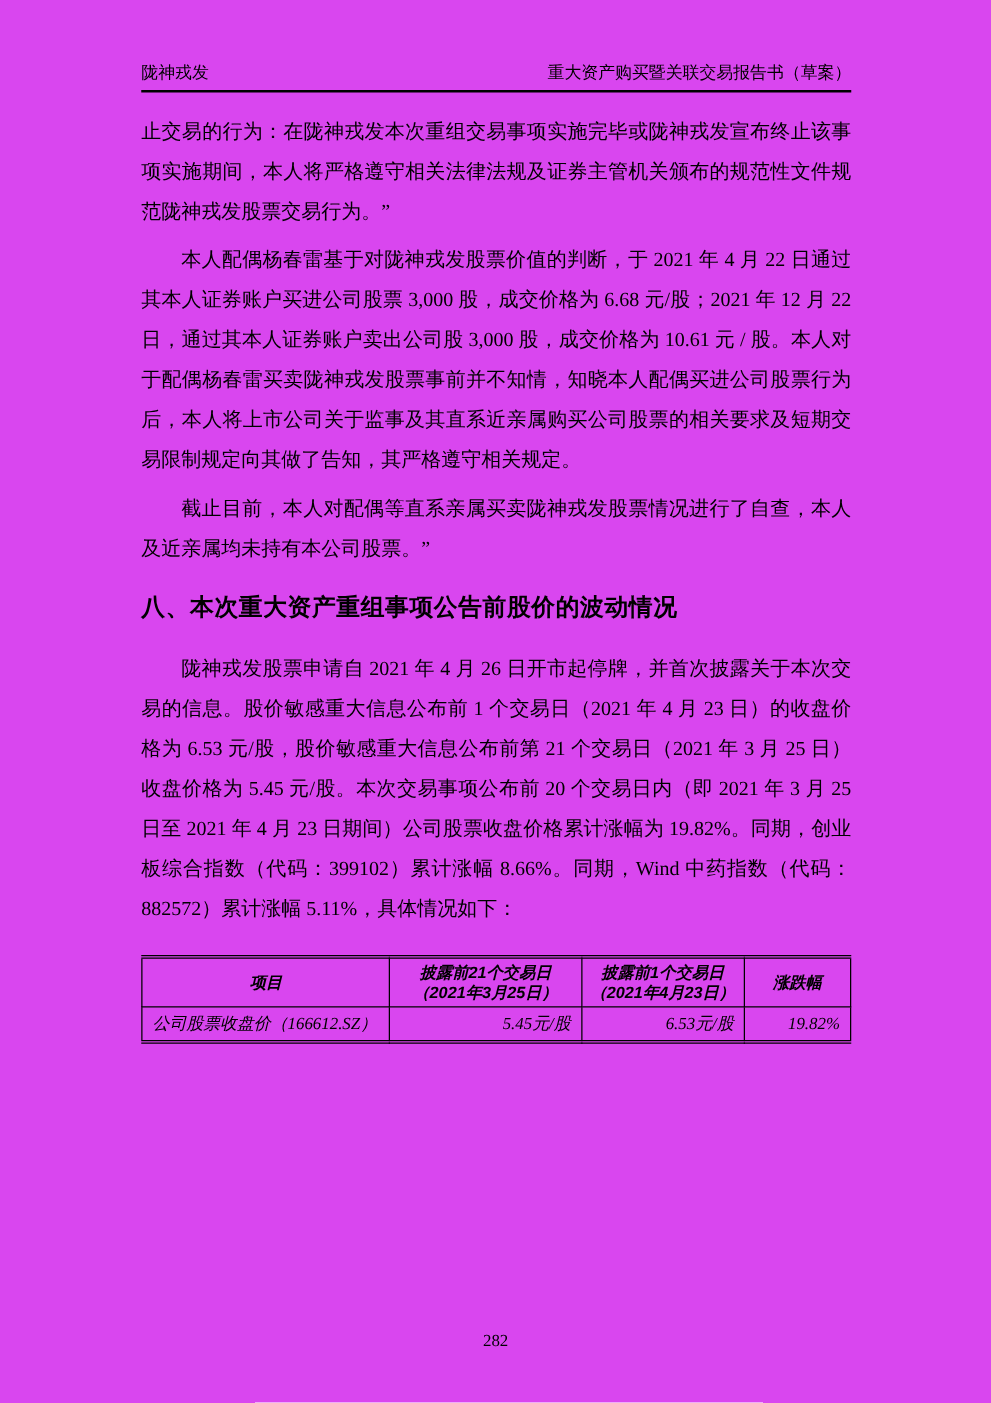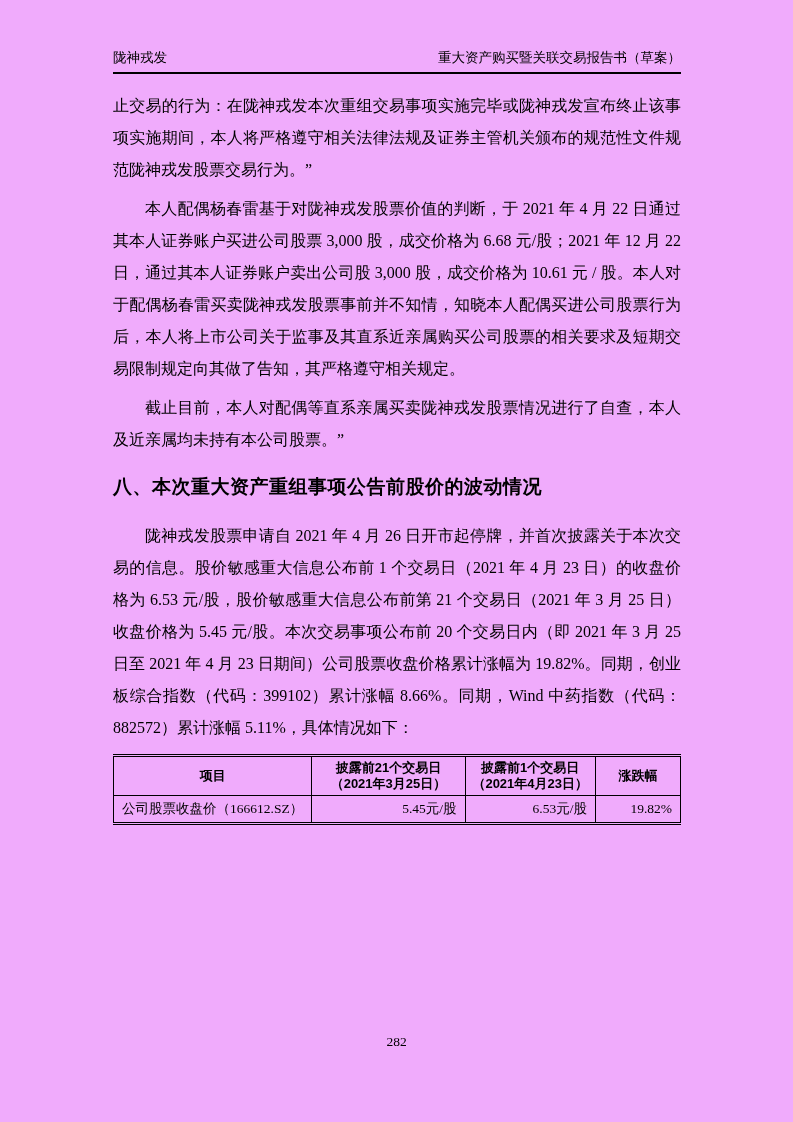--- a/index.html
+++ b/index.html
@@ -1,21 +1,21 @@
 <!DOCTYPE html>
 <html><head>
 <meta charset="utf-8">
 <style>
   * { box-sizing: border-box; }
   html, body { margin: 0; padding: 0; background: #ffffff; }
   .page {
     position: relative;
     width: 793px;
     height: 1122px;
-    background: #f0abfc;
+    background: #d946ef;
     padding: 48px 112px 0 113px;
     overflow: hidden;
     font-family: "Liberation Serif", "DejaVu Serif", serif;
     color: #000;
   }
   .doc-header {
     display: flex;
     justify-content: space-between;
     align-items: flex-end;
     font-size: 13.5px;
@@ -36,23 +36,24 @@
     font-weight: bold;
     font-size: 19px;
     line-height: 30px;
     margin: 16px 0 18px 0;
     letter-spacing: 0.5px;
     text-align: left;
   }
   table.price-table {
     width: 100%;
     border-collapse: collapse;
-    margin-top: 10px;
+    margin-top: 20px;
     border-top: 3px double #000;
     border-bottom: 3px double #000;
+    font-style: italic;
   }
   table.price-table th, table.price-table td {
     border-left: 1px solid #000;
     border-right: 1px solid #000;
   }
   table.price-table th {
     border-bottom: 1px solid #000;
     font-family: "Liberation Sans", "DejaVu Sans", sans-serif;
     font-weight: bold;
     font-size: 13px;
@@ -70,21 +71,21 @@
   td.cell-item   { text-align: left;  width: 35%; }
   td.cell-num    { text-align: right; padding-right: 2px; }
   td.cell-change { text-align: right; padding-right: 8px; }
   th.col-item   { width: 35%; }
   th.col-t21    { width: 27%; }
   th.col-t1     { width: 23%; }
   th.col-change { width: 15%; }
   .page-footer {
     position: absolute;
     left: 0; right: 0;
-    top: 1034px;
+    top: 1065px;
     text-align: center;
     font-size: 13.5px;
   }
 </style>
 </head>
 <body>
 
 <div class="page">
 
   <div class="doc-header">

